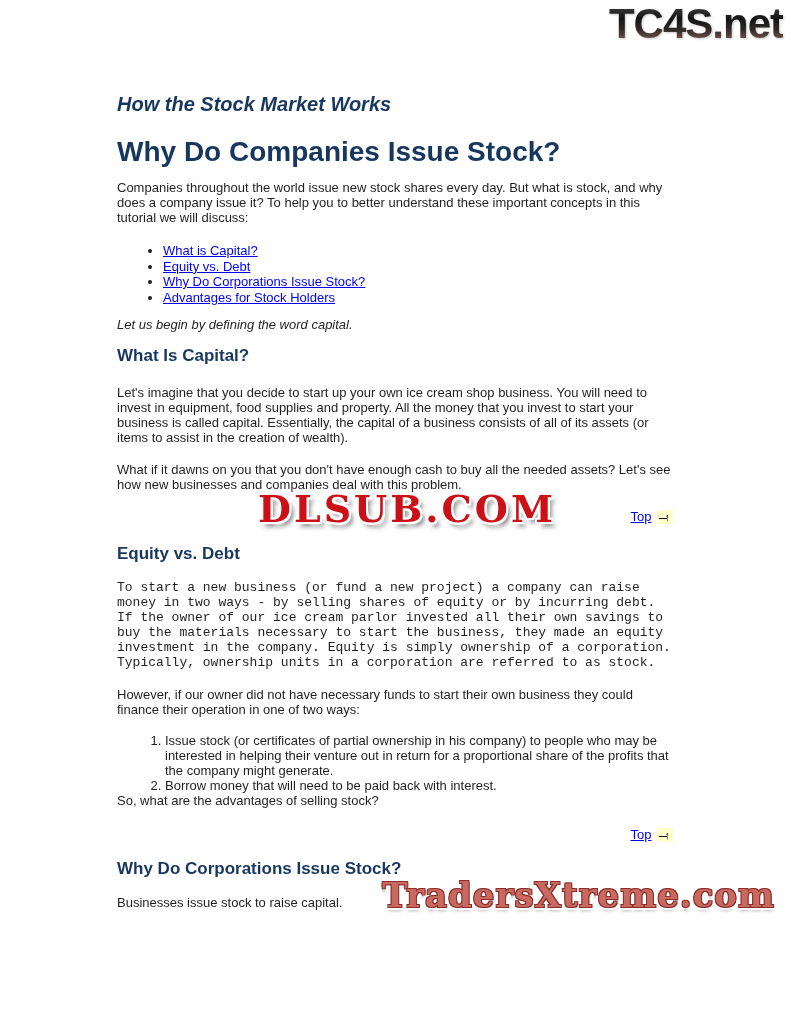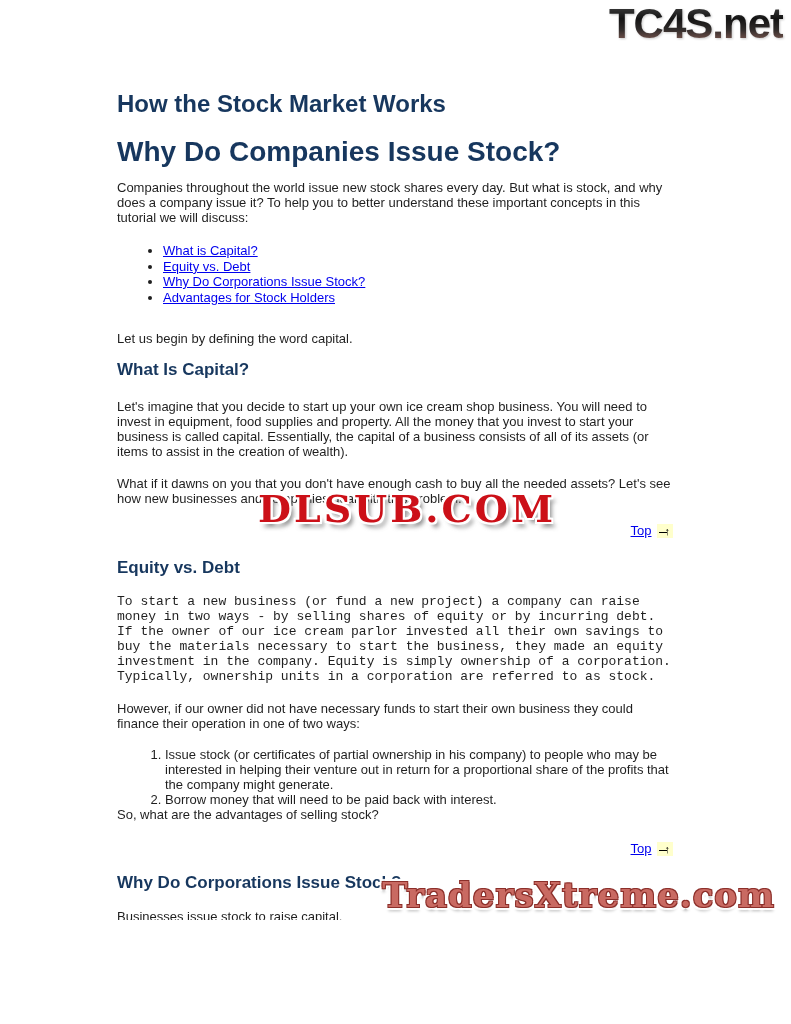--- a/index.html
+++ b/index.html
@@ -7,29 +7,29 @@
     position:relative; width:791px; height:920px; margin:0 auto;
     background:#ffffff; overflow:hidden;
     font-family:"Liberation Sans", sans-serif;
     color:#1f1f1f;
   }
   .content {
     position:absolute; left:117px; top:0; width:556px;
     font-size:13px; line-height:15px; padding-top:90px;
   }
   h1, h2, h3 { color:#17375E; margin:0; font-weight:bold; }
-  h1 { font-size:24px; line-height:28px; }
+  h1 { font-size:20px; line-height:28px;font-style:italic; }
   h2 { font-size:28px; line-height:24px; margin-top:22px; }
   h3 { font-size:17px; line-height:20px; }
   p { margin:0; }
   .p-intro   { margin-top:16px; }
   .toc       { margin:18px 0 0 0; padding-left:46px; list-style:disc; }
   .toc li    { line-height:15.5px; }
   .toc a, .top-link { color:#0000EE; text-decoration:underline; cursor:pointer; }
-  .p-leadin  { margin-top:26px; }
+  .p-leadin  { margin-top:12px;font-style:italic; }
   .h-capital { margin-top:14px; }
   .p-cap1    { margin-top:19px; }
   .p-cap2    { margin-top:17px; }
   .top-row   { margin-top:17px; text-align:right; }
   .top-row2  { margin-top:19px; text-align:right; }
   .h-equity  { margin-top:20px; }
   .p-eq1     { margin-top:16px;font-family:Liberation Mono, monospace; }
   .p-eq2     { margin-top:17px; }
   .options   { margin:16px 0 0 0; padding-left:48px; }
   .options li{ line-height:15px; }

